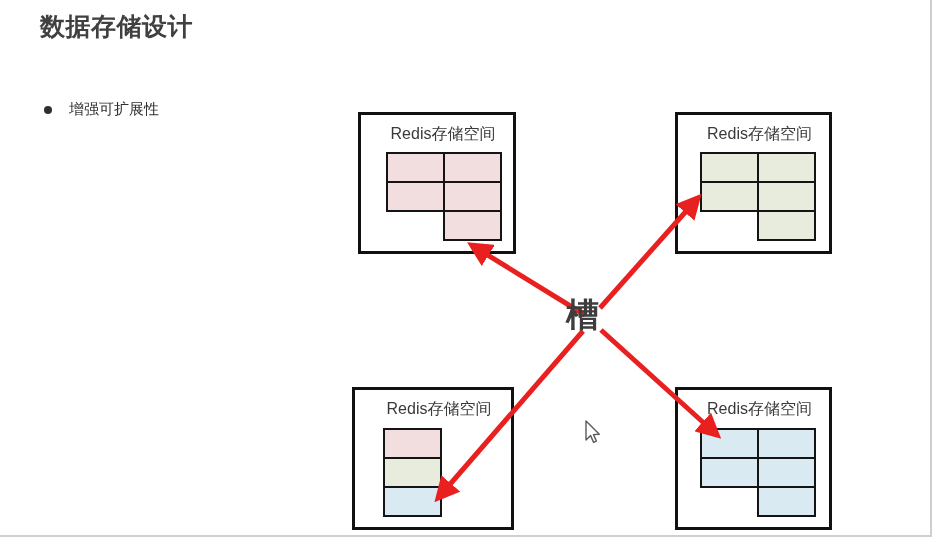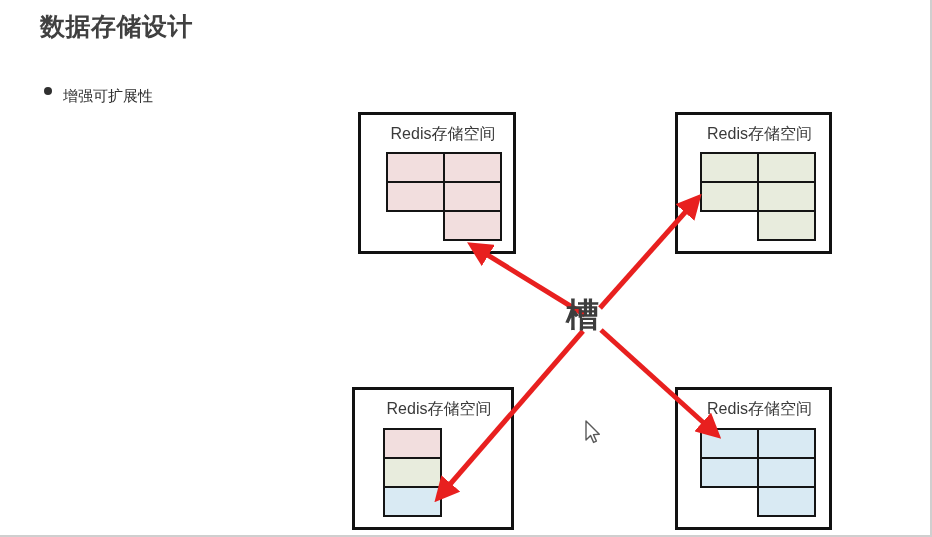--- a/index.html
+++ b/index.html
@@ -22,24 +22,24 @@
     top: 10px;
     font-size: 25px;
     font-weight: bold;
     color: #404040;
     letter-spacing: 0.5px;
     white-space: nowrap;
   }
   #bullet-row {
     position: absolute;
     left: 44px;
-    top: 87px;
+    top: 100px;
     display: flex;
-    align-items: flex-start;
-    gap: 11px;
+    align-items: center;
+    gap: 17px;
   }
   #bullet-row .dot {
     width: 8px;
     height: 8px;
     border-radius: 50%;
     background: #303030;
     flex: 0 0 auto;
   }
   #bullet-row .btext {
     font-size: 15px;

